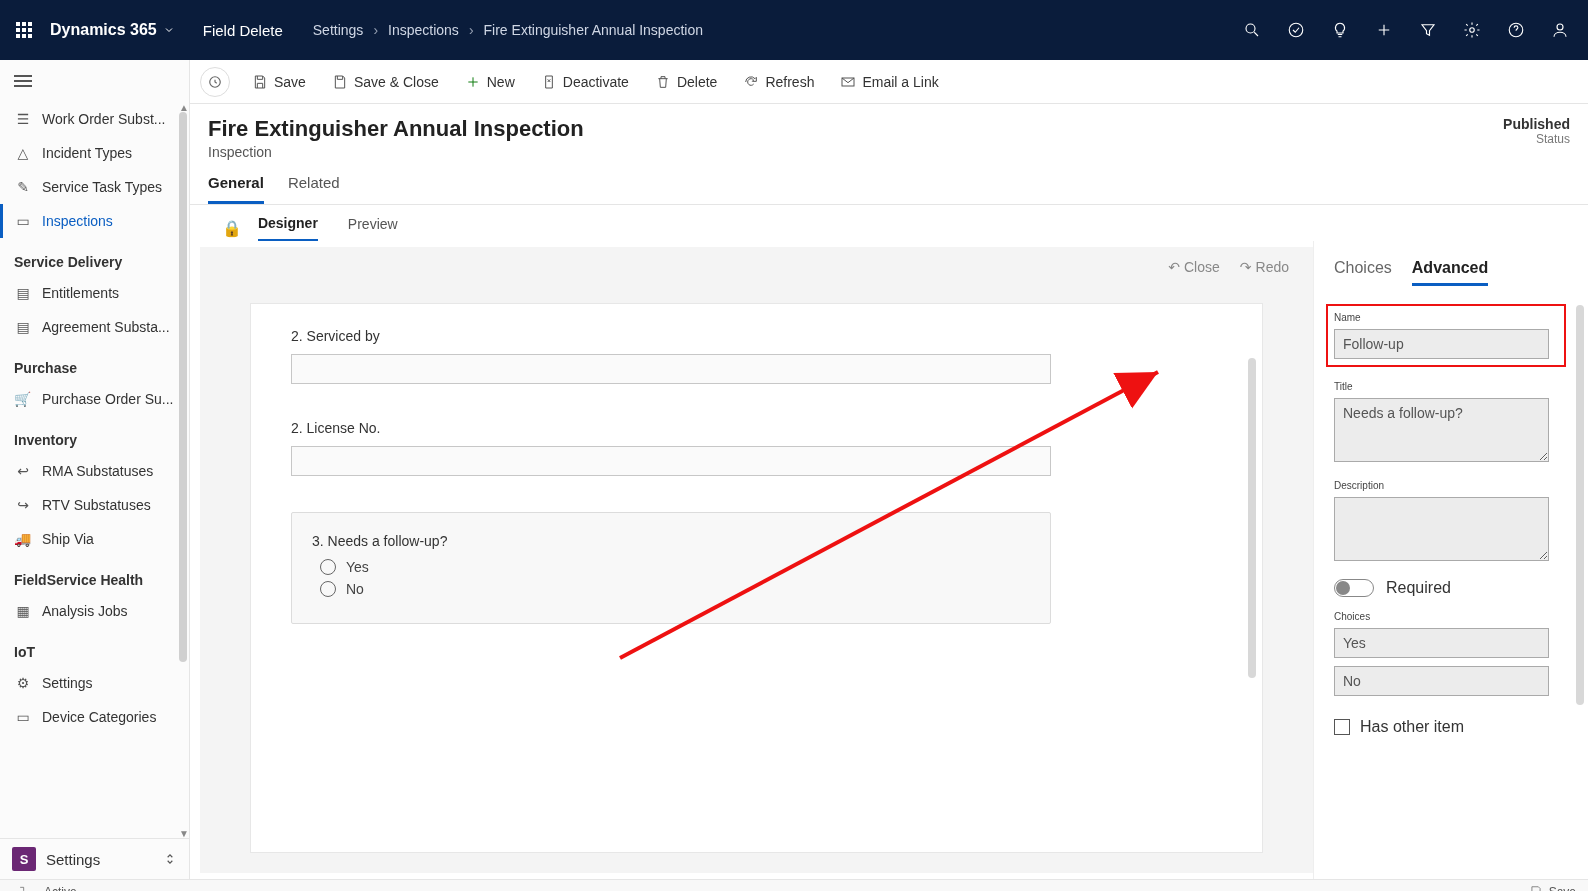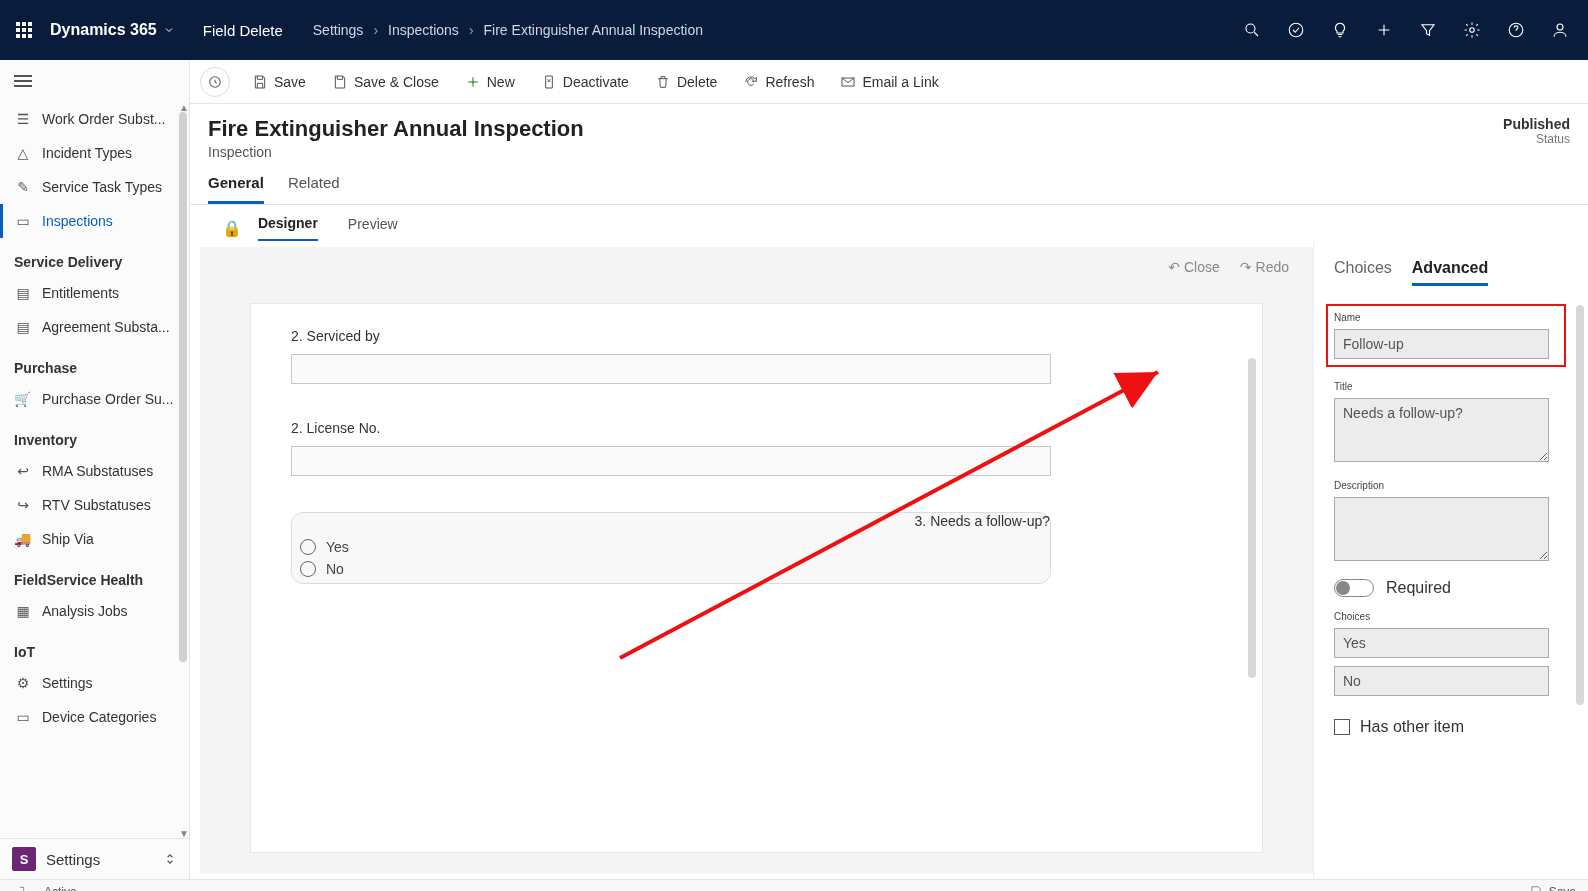--- a/index.html
+++ b/index.html
@@ -59,21 +59,21 @@
   .designer-wrap{flex:1;display:flex;overflow:hidden;background:#fff;}
   .canvas-region{flex:1;background:#f4f4f4;margin:6px 0 6px 10px;position:relative;display:flex;flex-direction:column;}
   .undo-redo{position:absolute;top:12px;right:24px;display:flex;gap:20px;color:#888;font-size:14px;}
   .undo-redo div{display:flex;align-items:center;gap:4px;cursor:pointer;}
   .canvas{background:#fff;margin:56px 50px 20px 50px;border:1px solid #e7e7e7;flex:1;position:relative;padding:24px 40px;overflow:hidden;}
   .cscroll{position:absolute;right:4px;top:4px;bottom:4px;width:10px;}
   .cscroll .thumb{position:absolute;top:50px;width:8px;height:320px;background:#d8d8d8;border-radius:4px;}
   .question{margin-bottom:36px;max-width:760px;}
   .question label{display:block;font-size:14px;font-weight:500;margin-bottom:10px;color:#333;}
   .question input.text{width:100%;height:30px;border:1px solid #c7c7c7;background:#fafafa;padding:0 8px;outline:none;}
-  .question.selected{border:1px solid #dcdcdc;background:#f8f8f8;padding:0;border-radius:12px;margin-top:10px;text-align:right;}
+  .question.selected{border:1px solid #dcdcdc;background:#f8f8f8;padding:20px;border-radius:2px;margin-top:10px;}
   .radio{display:flex;align-items:center;gap:10px;margin:6px 0 6px 8px;font-size:14px;color:#444;}
   .radio .circle{width:16px;height:16px;border:1.5px solid #666;border-radius:50%;}
   .sidepanel{width:275px;background:#fff;border-left:1px solid #eee;padding:18px 10px 10px 20px;position:relative;overflow:hidden;}
   .sp-scroll{position:absolute;right:2px;top:4px;bottom:4px;width:10px;}
   .sp-scroll .thumb{position:absolute;top:60px;width:8px;height:400px;background:#d8d8d8;border-radius:4px;}
   .sp-tabs{display:flex;gap:20px;margin-bottom:18px;}
   .sp-tab{font-size:16px;color:#666;cursor:pointer;padding-bottom:6px;}
   .sp-tab.active{color:#222;font-weight:600;border-bottom:3px solid #0a5ec2;}
   .field-group{margin-bottom:14px;}
   .field-group label{display:block;font-size:10px;color:#444;margin-bottom:6px;font-weight:500;}

